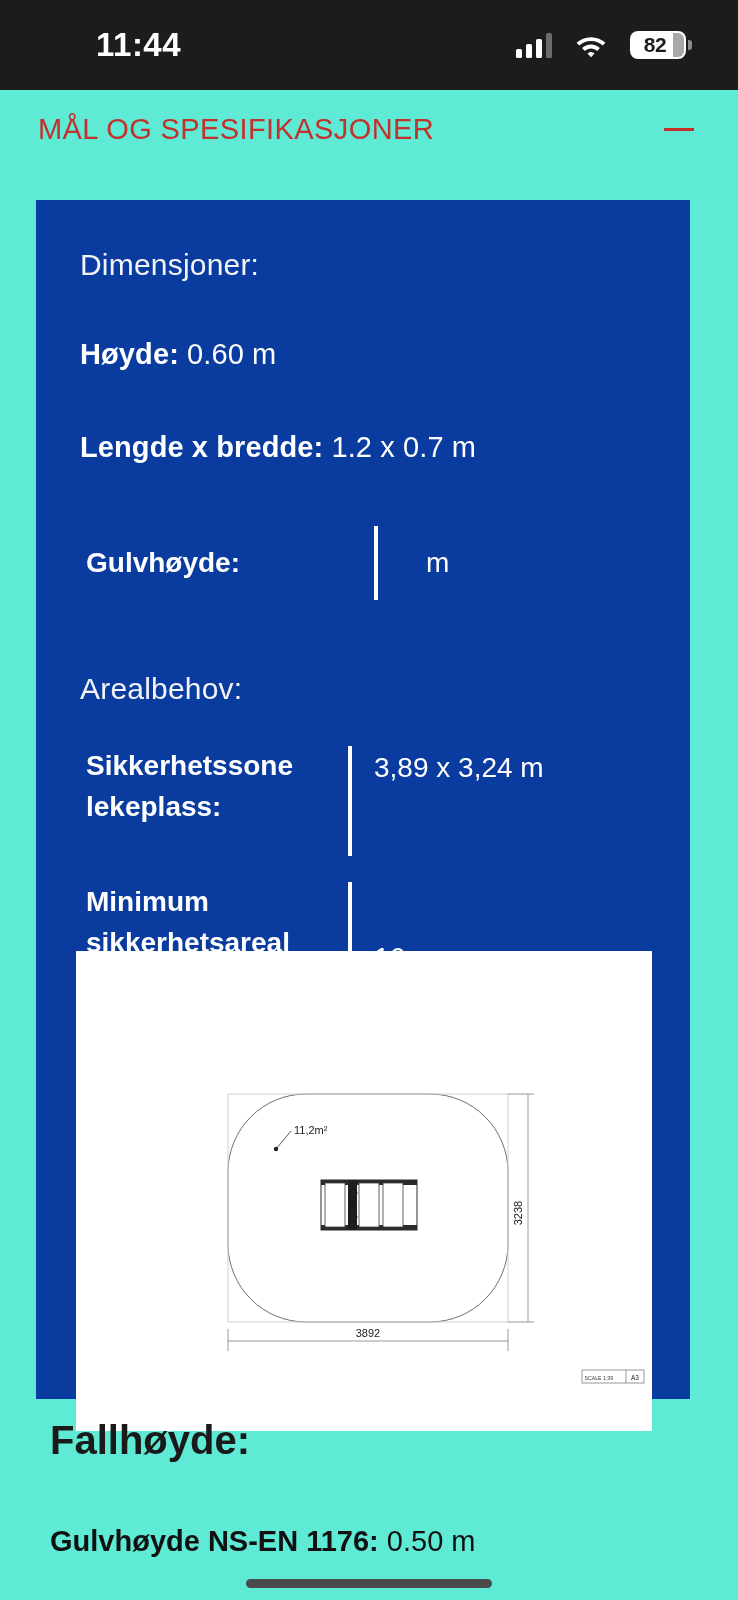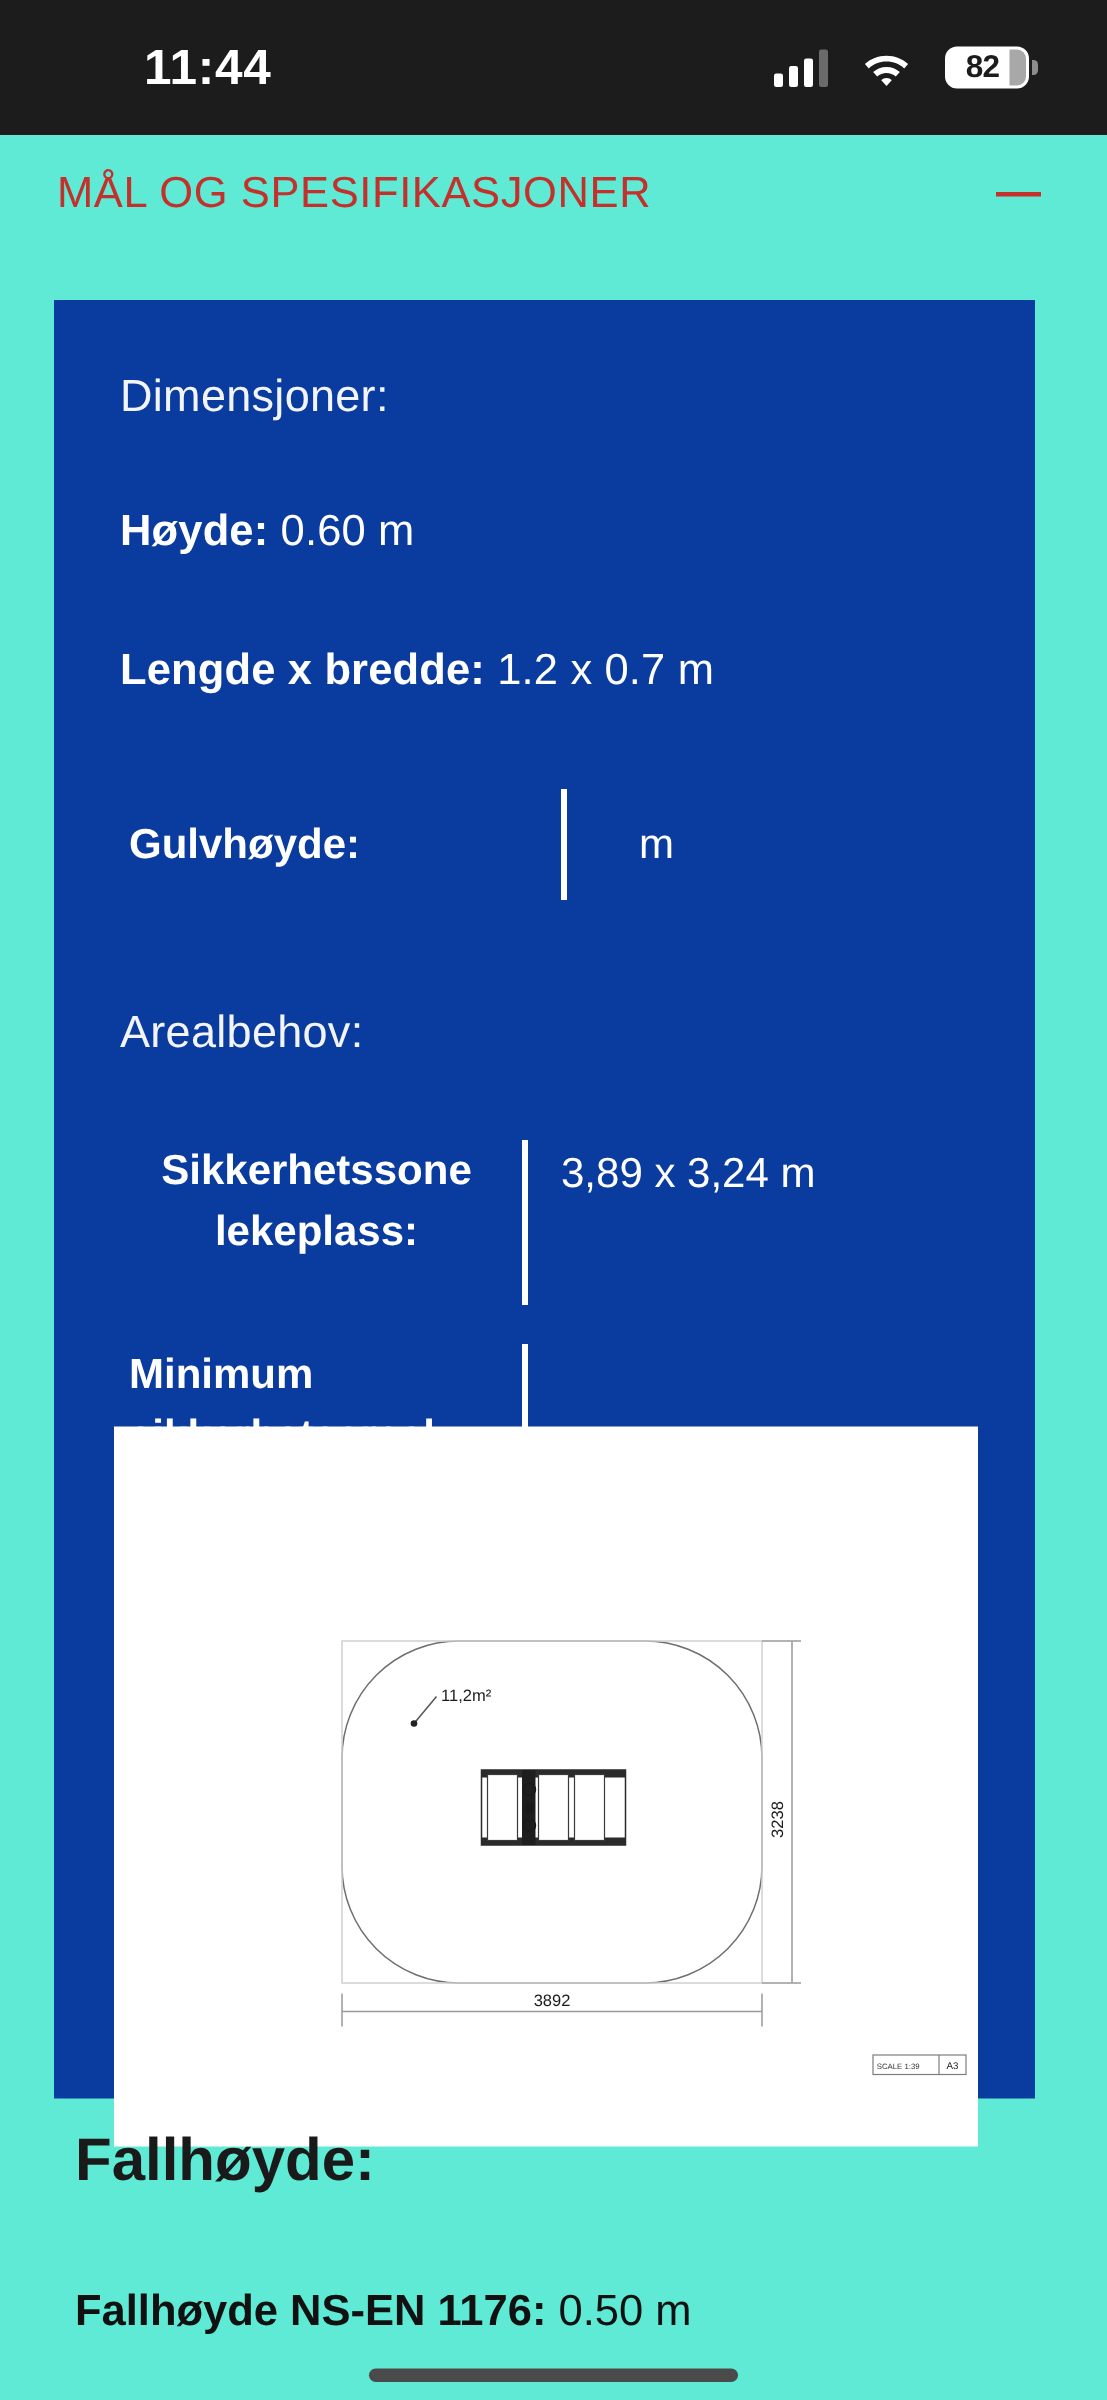--- a/index.html
+++ b/index.html
@@ -98,21 +98,21 @@
   .brow .val{
     font-size:28px; font-weight:400; line-height:1.45; color:#fff;
   }
   .brow .val sup{ font-size:18px; vertical-align:super; }
 
   .row-gulv{ margin-top:62px; min-height:74px;gap:26px; }
   .row-gulv .lbl{ display:flex; align-items:center; padding-left:6px; }
   .row-gulv .val{ display:flex; align-items:center; }
 
   .areal-title{ margin-top:72px; }
-  .row-a1{ margin-top:54px; min-height:110px;text-align:center; }
+  .row-a1{ margin-top:40px; min-height:110px; }
   .row-a2{ margin-top:26px; min-height:150px; }
   .row-a1 .lbl, .row-a2 .lbl{ padding-left:6px; }
   .row-a1 .val, .row-a2 .val{ padding-top:2px; }
   .row-a2 .val{ display:flex; align-items:center; }
 
   
   .drawing{
     position:absolute; left:76px; top:951px; width:576px; height:480px;
     background:#ffffff;
   }
@@ -254,20 +254,20 @@
         <line x1="550" y1="381" x2="550" y2="394" stroke="#7d7d7d" stroke-width="0.8"></line>
         <text x="508.5" y="390.5" font-family="Liberation Sans, sans-serif" font-size="5.2" fill="#333">SCALE 1:39</text>
         <text x="555" y="390.6" font-family="Liberation Sans, sans-serif" font-size="6.5" fill="#222">A3</text>
       </g>
     </svg>
   </div>
 
   <div class="bottom">
     <div class="fall-title">Fallhøyde:</div>
     <div class="fall-kv">
-      <b>Fallhøyde NS-EN 1176:</b>
+      <b>Gulvhøyde NS-EN 1176:</b>
       <span>0.50 m</span>
     </div>
   </div>
 
   <div class="home-ind"></div>
 
 </div>
 
 </body></html>

